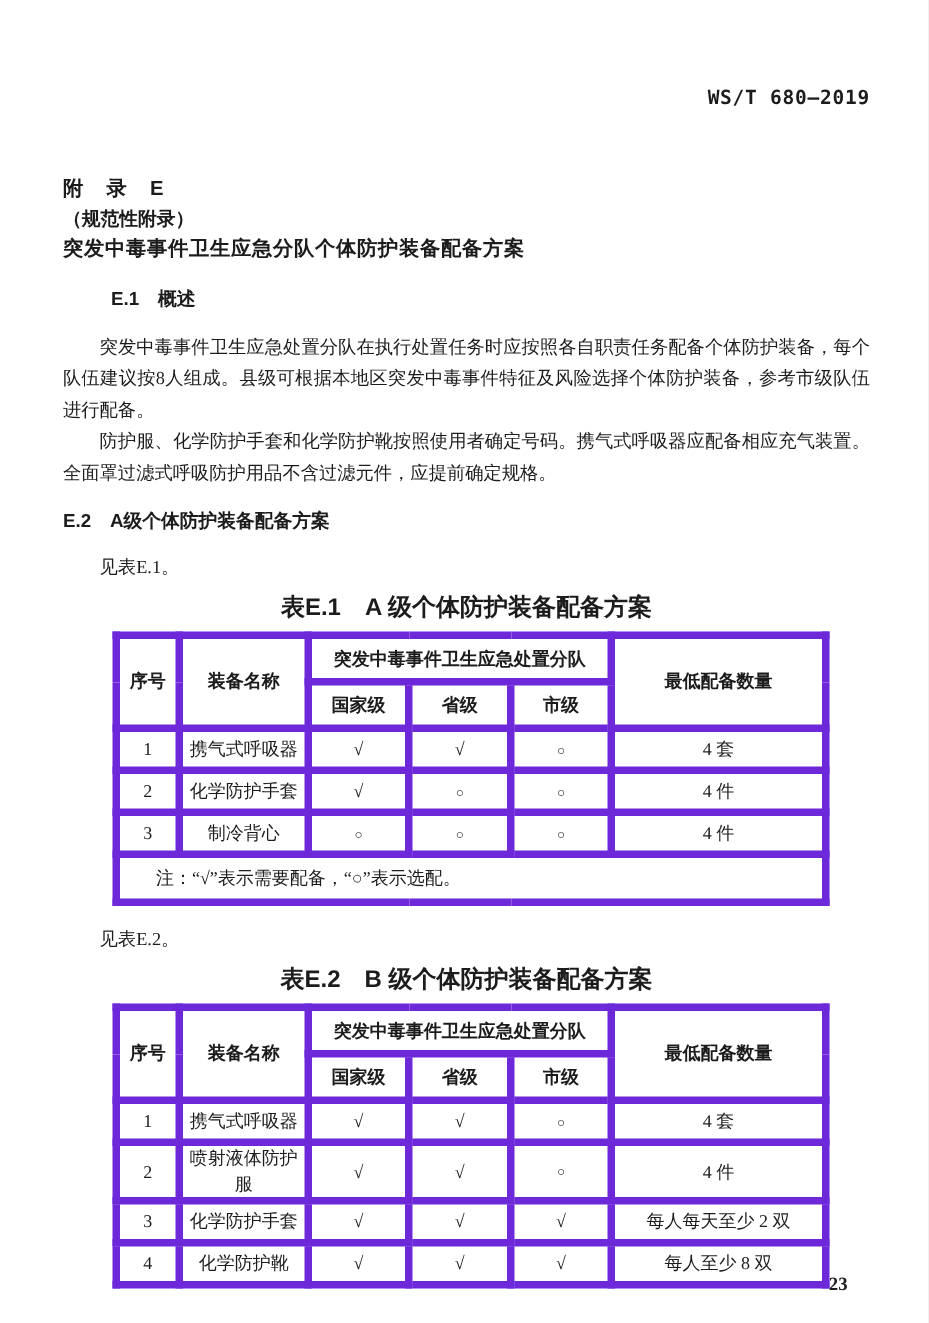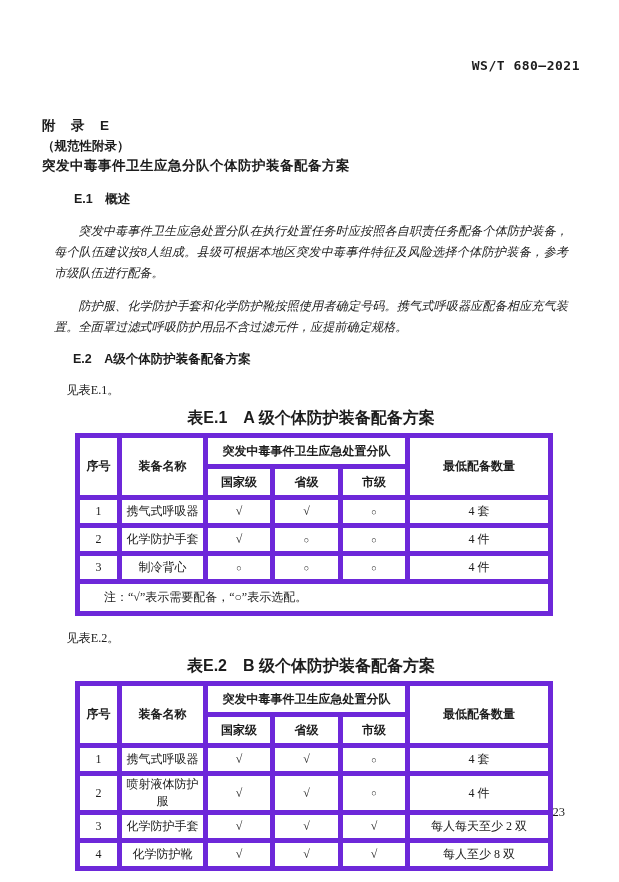--- a/index.html
+++ b/index.html
@@ -32,30 +32,29 @@
   .title-l2 { font-size:12.5px; line-height:20px; }
   .title-l3 { font-size:13.5px; line-height:20px; letter-spacing:0.5px; }
 
   .heading {
     font-family:"Liberation Sans", sans-serif;
     font-weight:bold;
     font-size:12.5px;
     line-height:18px;
   }
   .h-e1 { margin-top:14px;padding-left:32px; }
-  .h-e2 { margin-top:12px;margin-left:31px; }
+  .h-e2 { margin-top:12px; }
   .h-e3 { margin-top:18px; }
 
   .body-p {
-    margin:12px;
+    margin:0;
     font-size:12.2px;
     line-height:21px;
     text-align:justify;
     text-indent:2em;
-    font-style:italic;
   }
   .first-p { margin-top:13px; }
 
   .see-ref {
     margin:14px 0 0 0;
     font-size:12.2px;
     line-height:16px;
     text-indent:2em;
   }
 
@@ -92,31 +91,31 @@
   table.cfg td.sym-check { font-size:12px; }
   table.cfg td.sym-circle { font-size:9px; font-weight:bold; }
   table.cfg td.note-cell {
     text-align:left;
     padding-left:24px;
     height:27px;
     font-size:12px;
   }
   .page-number {
     position:absolute;
-    right:54px; top:805px;
+    right:54px; top:849px;
     font-size:12.5px;
-    font-weight:normal;
+    font-weight:bold;
   }
 </style>
 </head>
 <body>
 
 <div class="page">
 
-  <div class="doc-number">WS/T 680—2021</div>
+  <div class="doc-number">WS/T 680—2019</div>
 
   <div class="title-block">
     <div class="title-l1">附　录　E</div>
     <div class="title-l2">（规范性附录）</div>
     <div class="title-l3">突发中毒事件卫生应急分队个体防护装备配备方案</div>
   </div>
 
   <div class="section">
     <div class="heading h-e1">E.1　概述</div>
     <p class="body-p first-p">突发中毒事件卫生应急处置分队在执行处置任务时应按照各自职责任务配备个体防护装备，每个队伍建议按8人组成。县级可根据本地区突发中毒事件特征及风险选择个体防护装备，参考市级队伍进行配备。</p>

